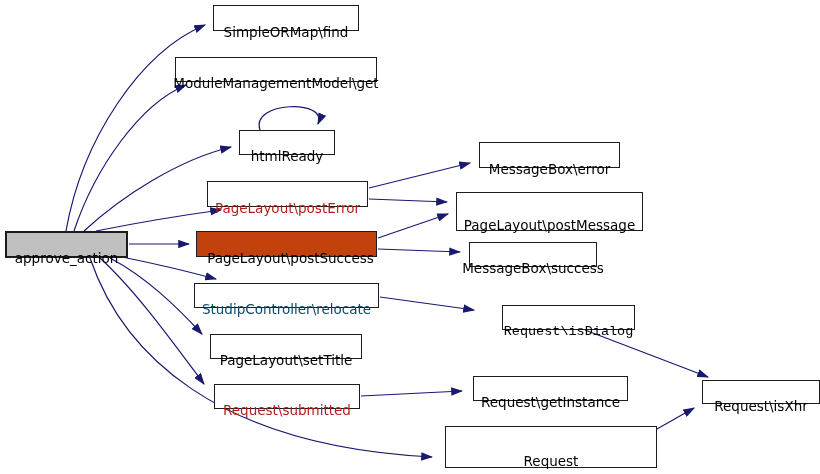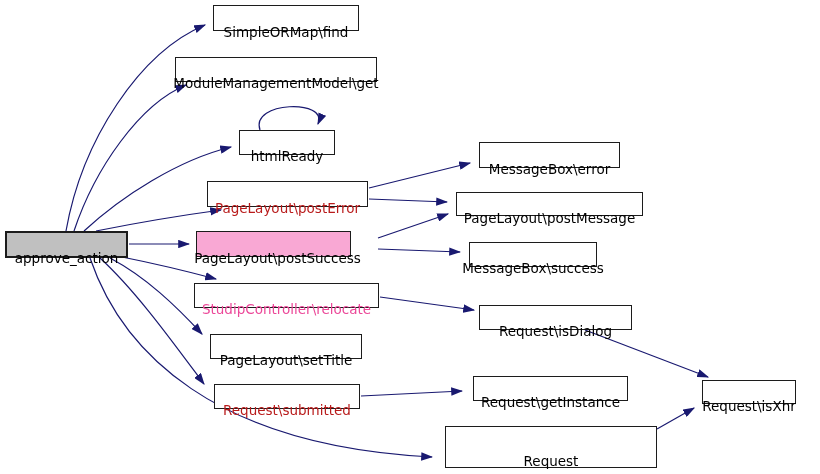--- a/index.html
+++ b/index.html
@@ -88,47 +88,47 @@
       </div>
       <div class="node" style="left: 175px; top: 57px; width: 202px; height: 25px; background: rgb(255, 255, 255); border-color: rgb(28, 28, 28); color: rgb(0, 0, 0);">
         <div class="node-line">ModuleManagementModel\get</div>
       </div>
       <div class="node" style="left: 239px; top: 130px; width: 96px; height: 25px; background: rgb(255, 255, 255); border-color: rgb(28, 28, 28); color: rgb(0, 0, 0);">
         <div class="node-line">htmlReady</div>
       </div>
       <div class="node" style="left: 207px; top: 181px; width: 161px; height: 26px; background: rgb(255, 255, 255); border-color: rgb(28, 28, 28); color: #b91c1c;">
         <div class="node-line">PageLayout\postError</div>
       </div>
-      <div class="node" style="left: 196px; top: 231px; width: 155px; height: 26px; background: #f9a8d4; border-color: rgb(28, 28, 28); color: rgb(0, 0, 0); padding-left: 8px;">
+      <div class="node" style="left: 196px; top: 231px; width: 181px; height: 26px; background: #c2410c; border-color: rgb(28, 28, 28); color: rgb(0, 0, 0); padding-left: 8px;">
         <div class="node-line">PageLayout\postSuccess</div>
       </div>
-      <div class="node" style="left: 194px; top: 283px; width: 185px; height: 25px; background: rgb(255, 255, 255); border-color: rgb(28, 28, 28); color: #ec4899; text-align: center;">
+      <div class="node" style="left: 194px; top: 283px; width: 185px; height: 25px; background: rgb(255, 255, 255); border-color: rgb(28, 28, 28); color: #0c4a6e; text-align: center;">
         <div class="node-line">StudipController\relocate</div>
       </div>
       <div class="node" style="left: 210px; top: 334px; width: 152px; height: 25px; background: rgb(255, 255, 255); border-color: rgb(28, 28, 28); color: rgb(0, 0, 0);">
         <div class="node-line">PageLayout\setTitle</div>
       </div>
       <div class="node" style="left: 214px; top: 384px; width: 146px; height: 25px; background: rgb(255, 255, 255); border-color: rgb(28, 28, 28); color: #b91c1c;">
         <div class="node-line">Request\submitted</div>
       </div>
       <div class="node" style="left: 479px; top: 142px; width: 141px; height: 26px; background: rgb(255, 255, 255); border-color: rgb(28, 28, 28); color: rgb(0, 0, 0); text-align: center;">
         <div class="node-line">MessageBox\error</div>
       </div>
-      <div class="node" style="left: 456px; top: 192px; width: 187px; height: 24px; background: rgb(255, 255, 255); border-color: rgb(28, 28, 28); color: rgb(0, 0, 0);">
+      <div class="node" style="left: 456px; top: 192px; width: 187px; height: 39px; background: rgb(255, 255, 255); border-color: rgb(28, 28, 28); color: rgb(0, 0, 0);">
         <div class="node-line">PageLayout\postMessage</div>
       </div>
       <div class="node" style="left: 469px; top: 242px; width: 128px; height: 25px; background: rgb(255, 255, 255); border-color: rgb(28, 28, 28); color: rgb(0, 0, 0);">
         <div class="node-line">MessageBox\success</div>
       </div>
-      <div class="node" style="left: 479px; top: 305px; width: 153px; height: 25px; background: rgb(255, 255, 255); border-color: rgb(28, 28, 28); color: rgb(0, 0, 0);">
+      <div class="node" style="left: 502px; top: 305px; width: 133px; height: 25px; background: rgb(255, 255, 255); border-color: rgb(28, 28, 28); color: rgb(0, 0, 0); font-family: Liberation Mono, monospace;">
         <div class="node-line">Request\isDialog</div>
       </div>
       <div class="node" style="left: 473px; top: 376px; width: 155px; height: 25px; background: rgb(255, 255, 255); border-color: rgb(28, 28, 28); color: rgb(0, 0, 0);">
         <div class="node-line">Request\getInstance</div>
       </div>
       <div class="node" style="left: 445px; top: 426px; width: 212px; height: 42px; background: rgb(255, 255, 255); border-color: rgb(28, 28, 28); color: rgb(0, 0, 0);">
         <div class="node-line">Request</div>
       </div>
-      <div class="node" style="left: 702px; top: 380px; width: 94px; height: 24px; background: rgb(255, 255, 255); border-color: rgb(28, 28, 28); color: rgb(0, 0, 0);">
+      <div class="node" style="left: 702px; top: 380px; width: 118px; height: 24px; background: rgb(255, 255, 255); border-color: rgb(28, 28, 28); color: rgb(0, 0, 0);">
         <div class="node-line">Request\isXhr</div>
       </div>
     </div>
 </div>
 
 </body></html>

